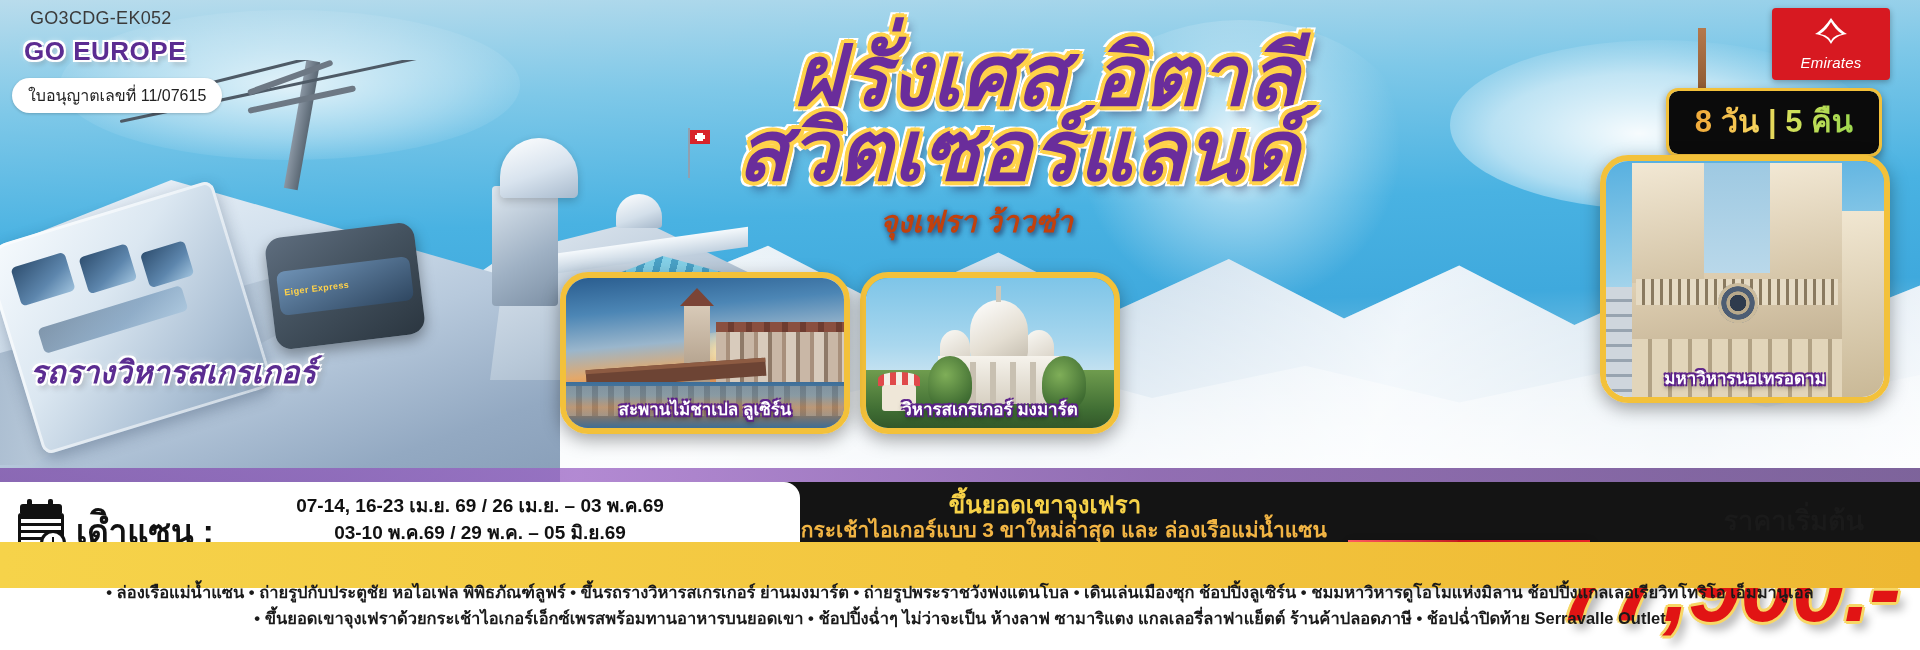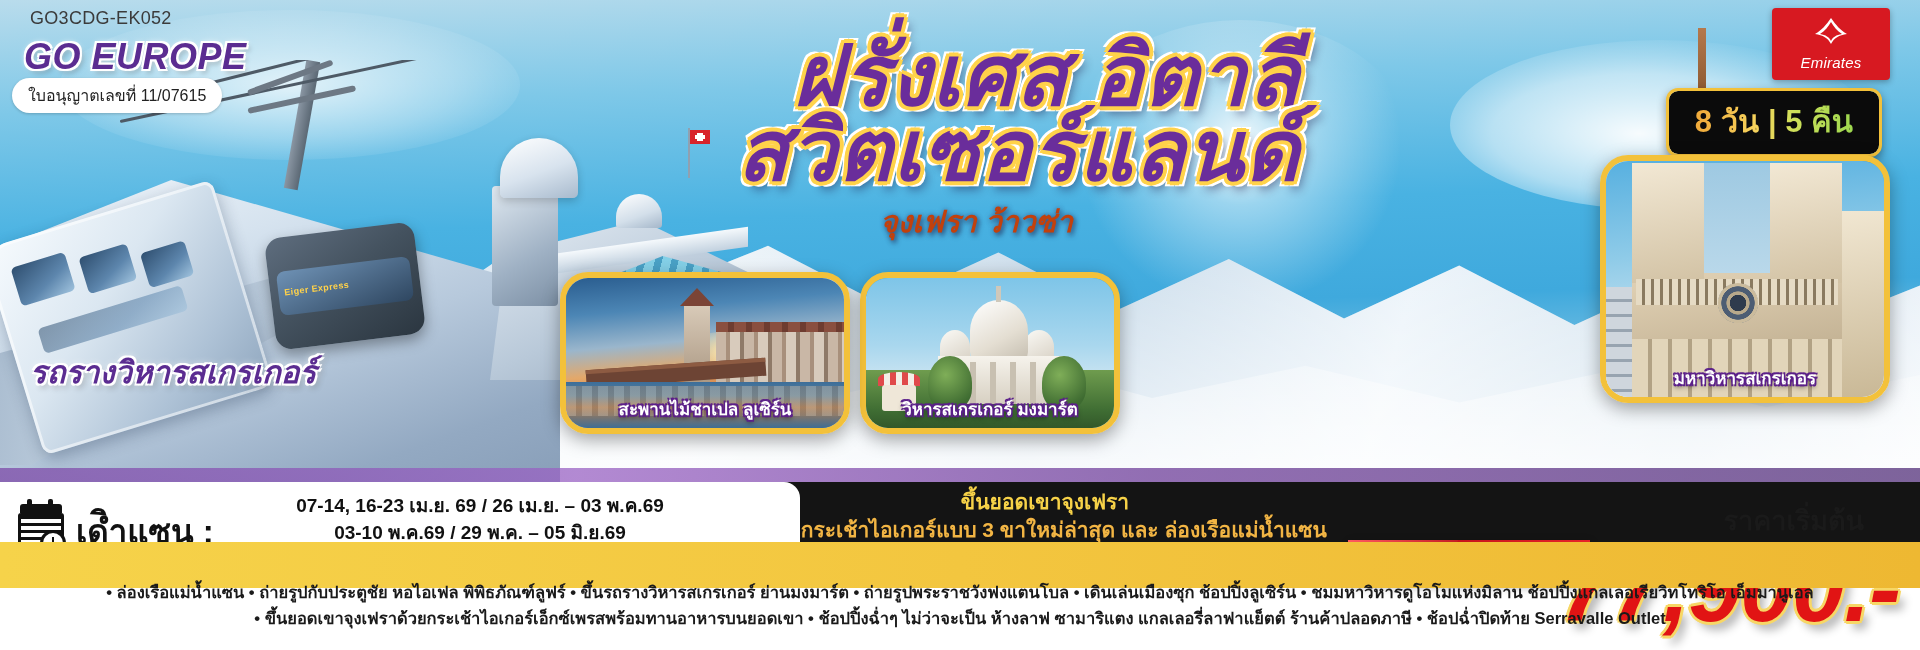--- a/index.html
+++ b/index.html
@@ -147,21 +147,21 @@
     background:repeating-linear-gradient(90deg,#e6dbc4 0 6px,#8a7a5f 6px 9px);}
   .nd-lower{position:absolute;left:26px;top:178px;width:210px;height:70px;
     background:repeating-linear-gradient(90deg,#e2d5ba 0 16px,#b2a285 16px 20px);}
   .nd-street{position:absolute;left:0;bottom:0;width:44px;height:110px;
     background:repeating-linear-gradient(180deg,#cfd6dd 0 12px,#98a4b0 12px 15px);}
   .nd-right{position:absolute;right:0;top:50px;width:54px;bottom:0;
     background:linear-gradient(170deg,#f1e7d2,#c9b896);}
 
   
   .code{position:absolute;left:30px;top:8px;font-size:18px;color:#3b3b3b;letter-spacing:.3px;}
-  .goeurope{position:absolute;left:24px;top:36px;font-size:36px;font-weight:bold;font-style:italic;
+  .goeurope{position:absolute;left:24px;top:36px;font-size:26px;font-weight:bold;
     color:#5b2c91;letter-spacing:.5px;
     text-shadow:-2px -2px 0 #fff,2px -2px 0 #fff,-2px 2px 0 #fff,2px 2px 0 #fff,0 0 6px #fff,3px 4px 5px rgba(0,0,0,.25);}
   .licence{position:absolute;left:12px;top:78px;padding:5px 16px;background:#fff;border-radius:20px;
     font-size:16px;color:#222;white-space:nowrap;box-shadow:0 1px 3px rgba(0,0,0,.2);}
 
   
   .title{position:absolute;left:640px;top:36px;width:660px;text-align:center;line-height:.96;
     font-weight:bold;font-style:italic;font-size:84px;color:#6a2d9b;letter-spacing:1px;
     text-shadow:
       -3px -3px 0 #ffd24a,3px -3px 0 #ffd24a,-3px 3px 0 #ffd24a,3px 3px 0 #ffd24a,
@@ -218,21 +218,21 @@
   .cal-clock:before{content:"";position:absolute;left:9px;top:4px;width:2px;height:9px;background:#111;}
   .cal-clock:after{content:"";position:absolute;left:10px;top:11px;width:8px;height:2px;background:#111;}
   .cal-peg{position:absolute;top:-5px;width:5px;height:10px;background:#111;border-radius:2px;}
   .depart-label{position:absolute;left:76px;bottom:92px;font-size:33px;font-weight:bold;color:#111;}
   .dates{position:absolute;left:230px;bottom:78px;width:500px;text-align:center;font-size:19px;
     font-weight:bold;color:#111;line-height:1.38;}
 
   
   .blackstrip{position:absolute;left:560px;right:0;bottom:105px;height:63px;background:#141414;}
   .blackstrip .t1,.blackstrip .t2{position:absolute;left:0;right:390px;text-align:center;font-weight:bold;}
-  .blackstrip .t1{top:3px;font-size:21px;color:#f7d248;}
+  .blackstrip .t1{top:3px;font-size:24px;color:#f7d248;}
   .blackstrip .t2{top:31px;font-size:21px;color:#f2b544;}
 
   
   .yellowbar{position:absolute;left:0;right:0;bottom:62px;height:46px;
     background:linear-gradient(90deg,#f6d34a 0%,#f3c63f 50%,#eeb832 100%);}
   .bullets{position:absolute;left:0;right:0;bottom:4px;height:66px;color:#1a1a1a;
     font-size:16.5px;font-weight:bold;text-align:center;line-height:1.55;}
   .bullets div{white-space:nowrap;}
 
   .purple-strip{position:absolute;left:0;right:0;bottom:168px;height:14px;
@@ -350,21 +350,21 @@
     <div class="nd-sky"></div>
     <div class="nd-street"></div>
     <div class="nd-right"></div>
     <div class="nd-body"></div>
     <div class="nd-tower" style="left:26px;"></div>
     <div class="nd-tower" style="left:164px;"></div>
     <div class="nd-gap"></div>
     <div class="nd-colonnade"></div>
     <div class="nd-rose"></div>
     <div class="nd-lower"></div>
-    <div class="cap">มหาวิหารสเกรเกอร</div>
+    <div class="cap">มหาวิหารนอเทรอดาม</div>
   </div>
 
   <div class="purple-strip"></div>
 
   <div class="footer"></div>
 
   <div class="blackstrip">
     <div class="t1">ขึ้นยอดเขาจุงเฟรา</div>
     <div class="t2">ด้วยกระเช้าไอเกอร์แบบ 3 ขาใหม่ล่าสุด และ ล่องเรือแม่น้ำแซน</div>
   </div>

